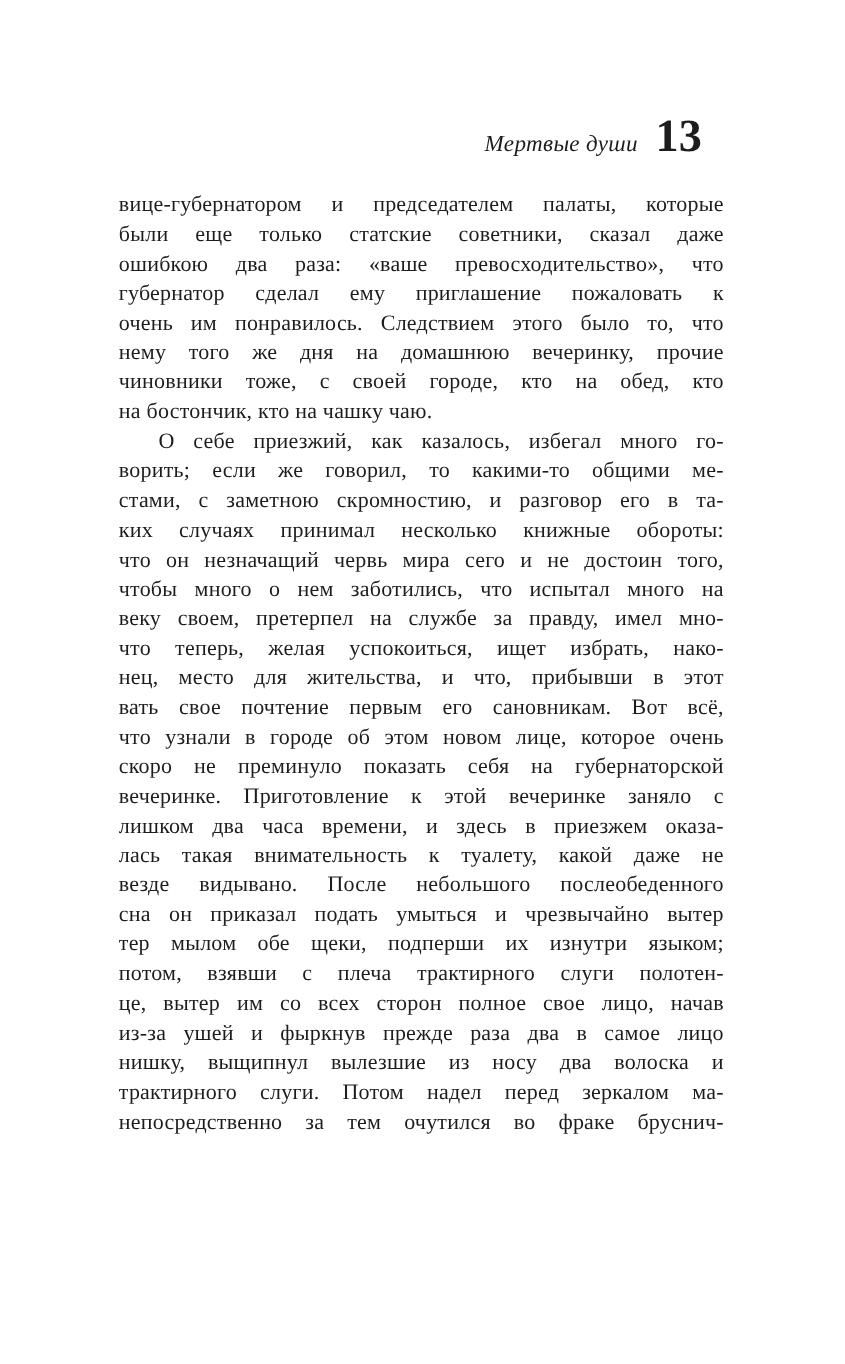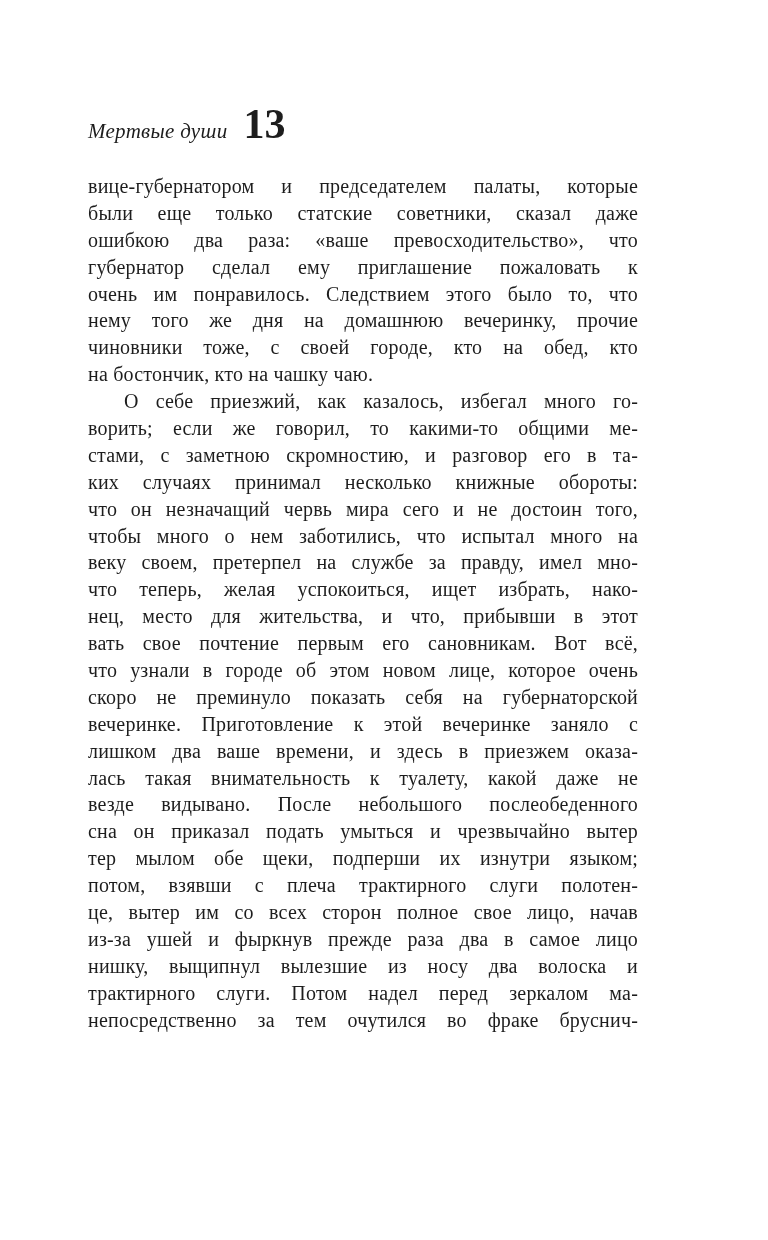--- a/index.html
+++ b/index.html
@@ -17,39 +17,40 @@
     font-family: "Liberation Serif", serif;
     color: var(--text);
     margin: 0 auto;
   }
   .running-header {
     position: absolute;
     top: 100px;
     left: 88px;
     width: 550px;
     display: flex;
+    justify-content: flex-end;
     align-items: baseline;
     gap: 16px;
   }
   .book-title {
     font-style: italic;
     font-size: 21px;
     letter-spacing: 0.3px;
   }
   .page-number {
     font-size: 42px;
     font-weight: 700;
   }
   .page-body {
     position: absolute;
     top: 173px;
     left: 88px;
     width: 550px;
   }
-  .paragraph { width: 100%; }
+  .paragraph { width: 100%; margin-left: 20px; }
   .line {
     font-size: 20px;
     line-height: 26.9px;
     height: 26.9px;
     overflow: hidden;
     text-align: justify;
     text-align-last: justify;
     letter-spacing: 0.2px;
   }
   .line.indent { text-indent: 36px; }
@@ -81,21 +82,21 @@
         <div class="line">ких случаях принимал несколько книжные обороты:</div>
         <div class="line">что он незначащий червь мира сего и не достоин того,</div>
         <div class="line">чтобы много о нем заботились, что испытал много на</div>
         <div class="line">веку своем, претерпел на службе за правду, имел мно-</div>
         <div class="line">что теперь, желая успокоиться, ищет избрать, нако-</div>
         <div class="line">нец, место для жительства, и что, прибывши в этот</div>
         <div class="line">вать свое почтение первым его сановникам. Вот всё,</div>
         <div class="line">что узнали в городе об этом новом лице, которое очень</div>
         <div class="line">скоро не преминуло показать себя на губернаторской</div>
         <div class="line">вечеринке. Приготовление к этой вечеринке заняло с</div>
-        <div class="line">лишком два ваше времени, и здесь в приезжем оказа-</div>
+        <div class="line">лишком два часа времени, и здесь в приезжем оказа-</div>
         <div class="line">лась такая внимательность к туалету, какой даже не</div>
         <div class="line">везде видывано. После небольшого послеобеденного</div>
         <div class="line">сна он приказал подать умыться и чрезвычайно вытер</div>
         <div class="line">тер мылом обе щеки, подперши их изнутри языком;</div>
         <div class="line">потом, взявши с плеча трактирного слуги полотен-</div>
         <div class="line">це, вытер им со всех сторон полное свое лицо, начав</div>
         <div class="line">из-за ушей и фыркнув прежде раза два в самое лицо</div>
         <div class="line">нишку, выщипнул вылезшие из носу два волоска и</div>
         <div class="line">трактирного слуги. Потом надел перед зеркалом ма-</div>
         <div class="line">непосредственно за тем очутился во фраке бруснич-</div>

